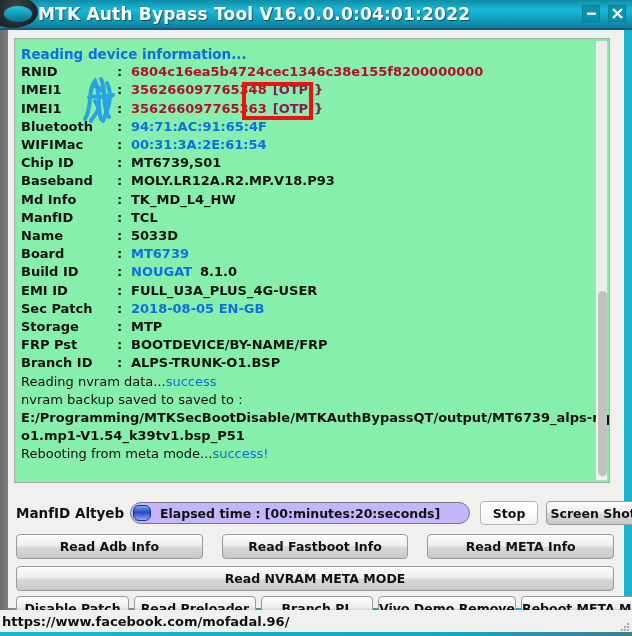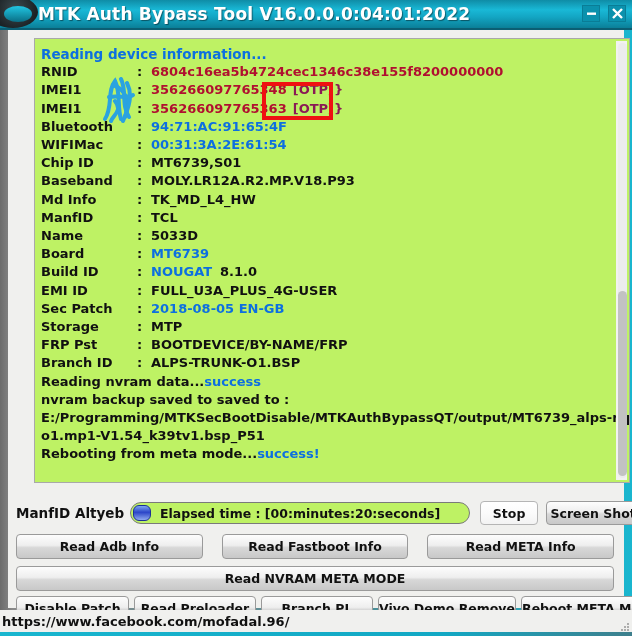--- a/index.html
+++ b/index.html
@@ -41,21 +41,21 @@
   }
   .tb-btn svg{display:block;}
   
   .client{
     position:absolute;left:8px;top:30px;width:616px;height:578px;
     background:#f0f0ee;box-sizing:border-box;
   }
   
   .logpanel{
     position:absolute;left:6px;top:8px;width:596px;height:445px;
-    background:#bef264;border:1px solid #a9a9a9;box-sizing:border-box;overflow:hidden;margin-left:20px;
+    background:#86efac;border:1px solid #a9a9a9;box-sizing:border-box;overflow:hidden;
   }
   .logscroll{
     position:absolute;left:0;top:0;right:14px;bottom:0;padding:6px 4px 0 6px;
     box-sizing:border-box;
   }
   .sb{
     position:absolute;right:2px;top:2px;width:11px;bottom:2px;background:#f2f2f0;
   }
   .sb-track{position:absolute;left:2px;top:2px;width:9px;bottom:2px;background:#ececec;border-radius:5px;}
   .sb-thumb{position:absolute;left:2px;width:9px;top:57%;height:42%;background:#c2c2c2;border-radius:5px;cursor:pointer;}
@@ -66,36 +66,36 @@
   .row{display:flex;line-height:18.2px;}
   .k{width:96px;flex:0 0 96px;font-size:13px;font-weight:bold;color:#111;}
   .c{width:14px;flex:0 0 14px;font-size:13px;font-weight:bold;color:#111;}
   .v{font-size:13px;font-weight:bold;white-space:nowrap;}
   .v.blue{color:#0d6fe0;}
   .v.red{color:#b01030;}
   .v.black{color:#111;}
   .hdr{color:#0d6fe0;font-size:13.5px;font-weight:bold;}
   .blue{color:#0d6fe0;}
   .wrapline{
-    font-size:13px;font-weight:bold;color:#111;line-height:18.2px;
+    font-size:13px;font-weight:normal;color:#111;line-height:18.2px;
     white-space:nowrap;font-family:"DejaVu Sans", sans-serif;
   }
   
   .imei-wrap{position:relative;}
   .otp{color:#8a1a55;}
   .redbox{
     position:absolute;left:221px;top:1px;width:71px;height:38px;
     border:4px solid #ef1111;box-sizing:border-box;pointer-events:none;
   }
   .scribble{position:absolute;left:50px;top:-4px;width:80px;height:46px;pointer-events:none;}
   
   .ctrlrow{position:absolute;left:8px;top:468px;width:598px;height:30px;display:flex;align-items:center;}
   .credit{font-size:13.5px;font-weight:bold;color:#111;margin-right:6px;white-space:nowrap;}
   .progress{
-    position:relative;flex:0 0 340px;height:22px;background:#bef264;border:1px solid #7a7a7a;
+    position:relative;flex:0 0 340px;height:22px;background:#c4b5fd;border:1px solid #7a7a7a;
     border-radius:11px;box-sizing:border-box;overflow:hidden;
   }
   .progress-fill{
     position:absolute;left:2px;top:2px;width:18px;bottom:2px;border-radius:6px;
     background:linear-gradient(to bottom,#7da7f0,#2b45c8 45%,#8ea9ef);
     border:1px solid #1d2f96;box-sizing:border-box;
   }
   .progress-text{
     position:absolute;left:0;right:0;top:0;bottom:0;display:flex;align-items:center;justify-content:center;
     font-size:12.5px;font-weight:bold;color:#111;white-space:nowrap;

